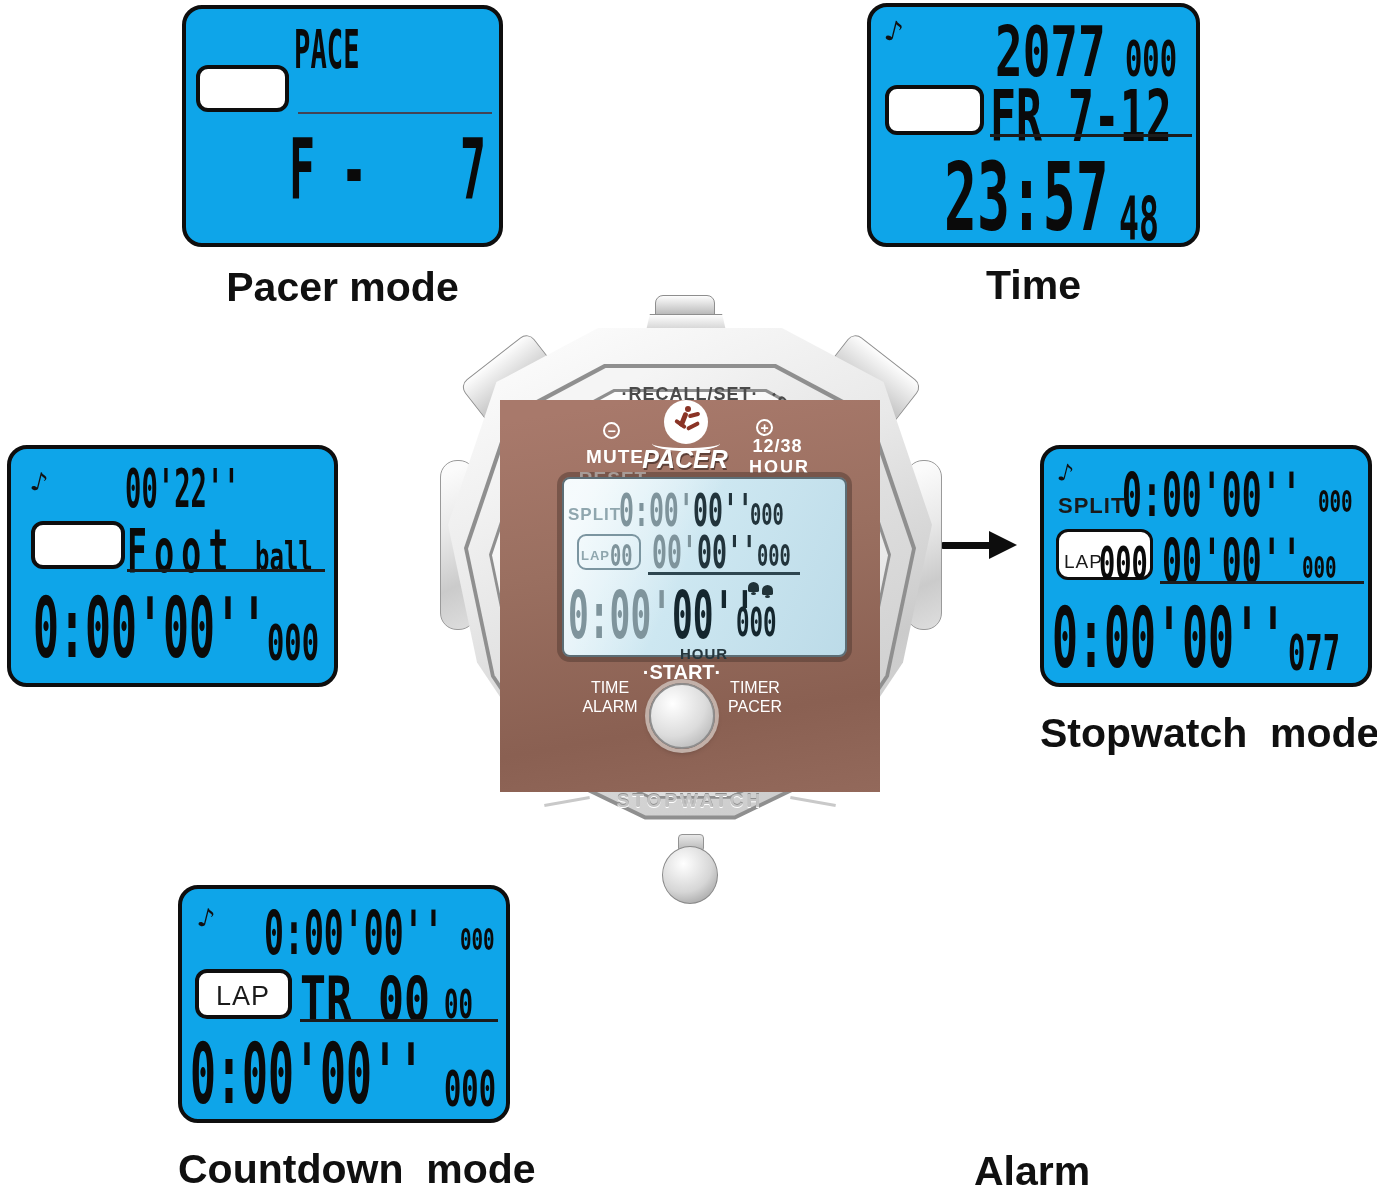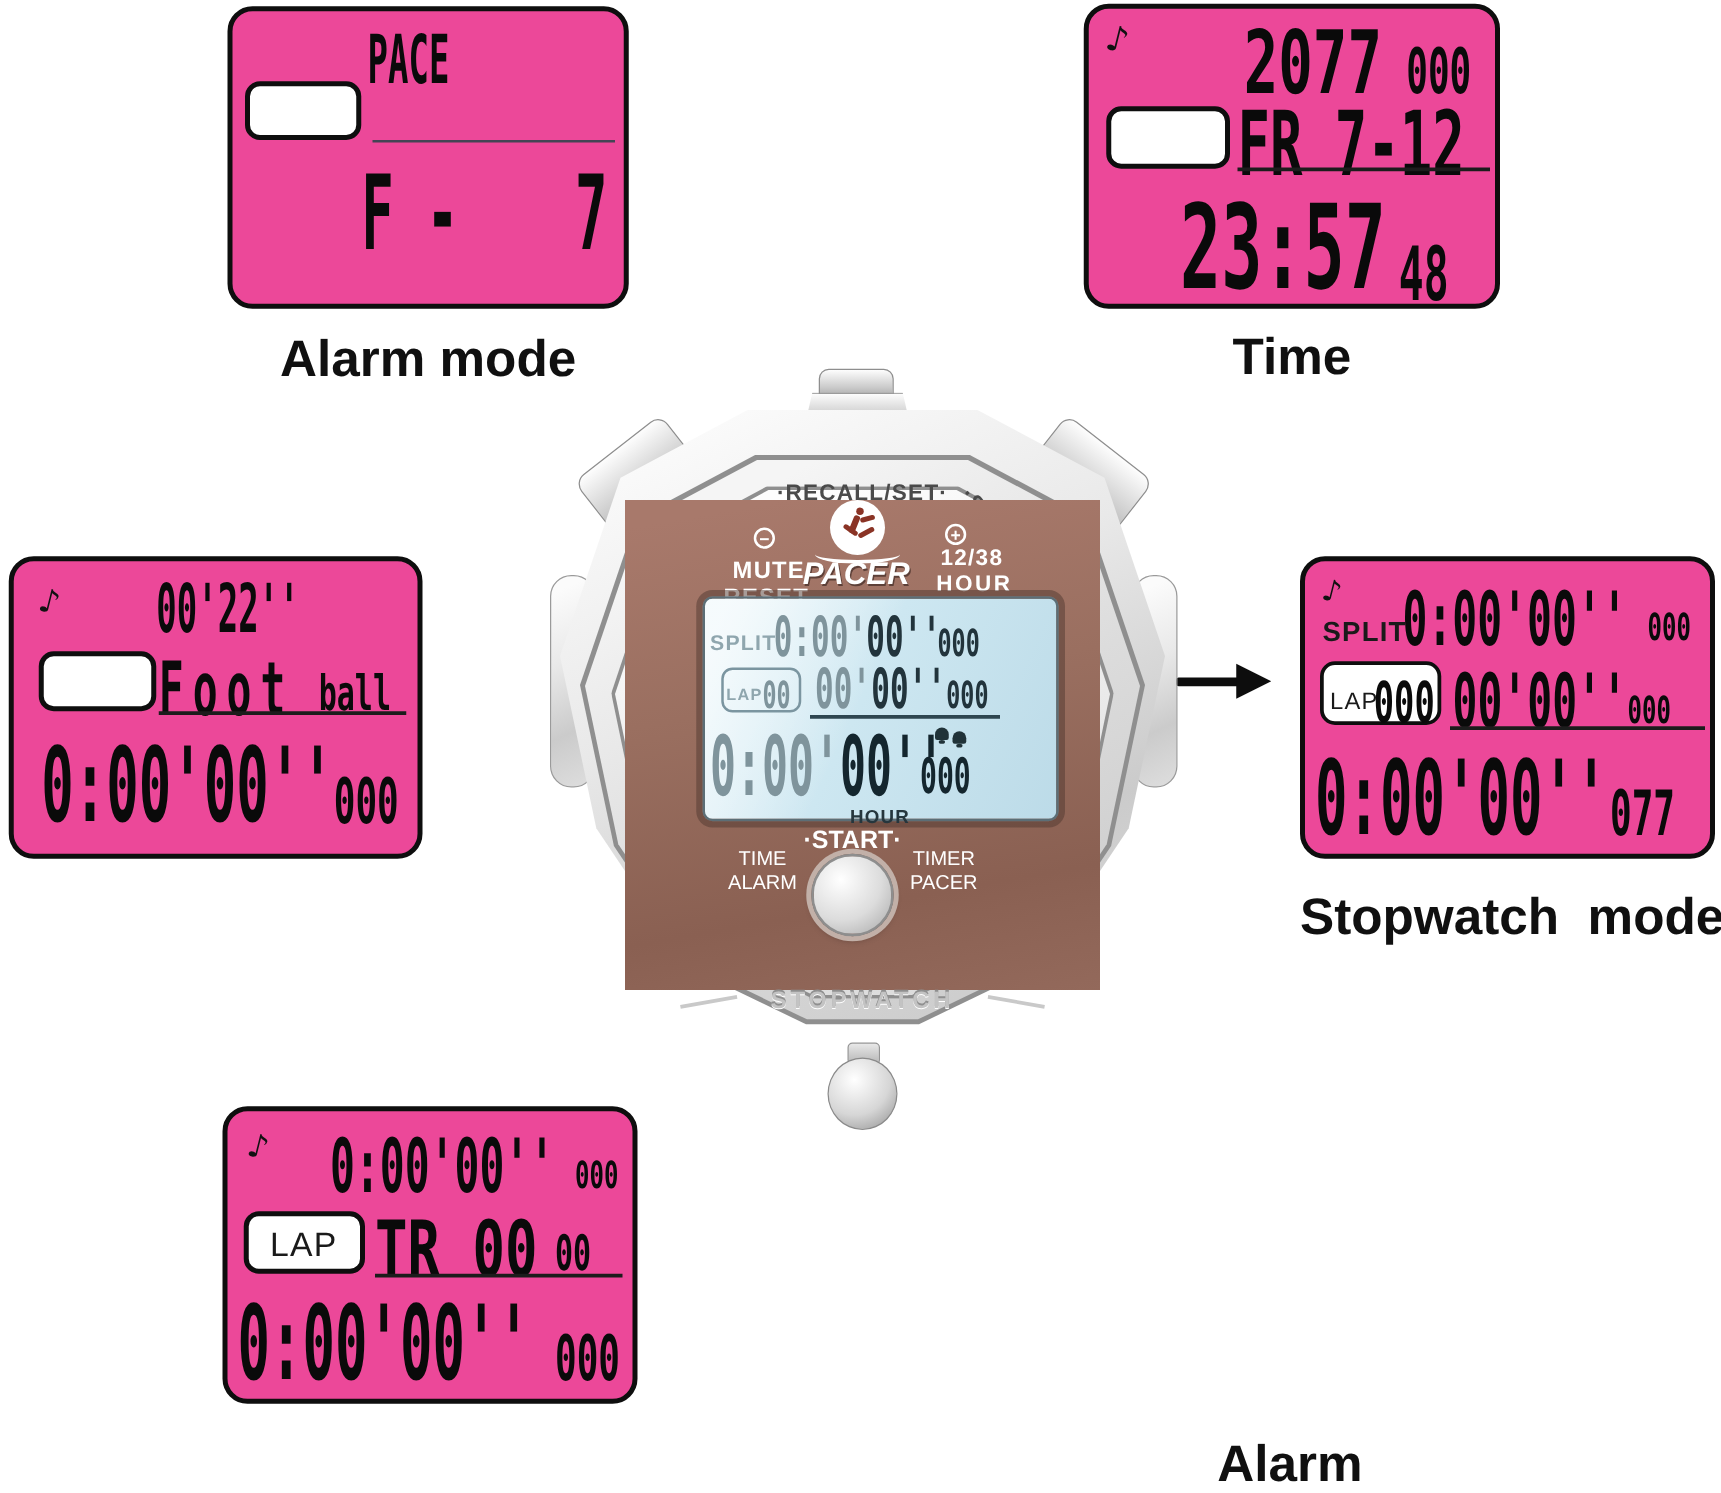--- a/index.html
+++ b/index.html
@@ -1,20 +1,20 @@
 <!DOCTYPE html>
 <html><head>
 <meta charset="utf-8">
 <style>
   html,body{margin:0;padding:0;background:#fff;}
   #stage{position:relative;width:1377px;height:1194px;background:#ffffff;overflow:hidden;
          font-family:"Liberation Sans",sans-serif;}
   .abs{position:absolute;}
   
-  .panel{position:absolute;background:#ec4899;border:4px solid #0e0e0e;border-radius:20px;box-sizing:border-box;}
+  .panel{position:absolute;background:#0ea5e9;border:4px solid #0e0e0e;border-radius:20px;box-sizing:border-box;}
   .seg{position:absolute;font-family:"DejaVu Sans Mono",monospace;font-weight:700;color:#0a0a0a;
        line-height:1;white-space:pre;transform-origin:0 0;}
   .sg-top{font-size:40px;transform:scale(.68,1.35);}
   .sg-year{font-size:56px;transform:scale(.82,1.25);}
   .sg-date{font-size:56px;transform:scale(.77,1.28);}
   .sg-clock{font-size:72px;transform:scale(.76,1.3);}
   .sg-mid{font-size:46px;transform:scale(.72,1.3);}
   .sg-mid-sm{font-size:30px;transform:scale(.8,1.3);}
   .sg-big{font-size:72px;transform:scale(.6,1.15);}
   .sg-big-sm{font-size:40px;transform:scale(.72,1.25);}
@@ -56,21 +56,21 @@
 
 <div id="stage">
 
   <div class="panel" style="left:182px;top:5px;width:321px;height:242px;">
     <span class="seg sg-top" style="left:108px;top:13px;">PACE</span>
     <div class="lcd-box" style="left:10px;top:56px;width:93px;height:47px;"></div>
     <div class="hline" style="left:112px;top:103px;width:194px;height:2px;background:#445;"></div>
     <span class="seg sg-big" style="left:103px;top:120px;">F -</span>
     <span class="seg sg-big" style="left:274px;top:120px;">7</span>
   </div>
-  <div class="mode-label" style="left:182px;top:264px;width:321px;">Alarm mode</div>
+  <div class="mode-label" style="left:182px;top:264px;width:321px;">Pacer mode</div>
 
   <div class="panel" style="left:867px;top:3px;width:333px;height:244px;">
     <span class="note" style="left:14px;top:8px;font-size:28px;">♪</span>
     <span class="seg sg-year" style="left:124px;top:10px;">2077</span>
     <span class="seg sg-big-sm" style="left:254px;top:26px;">000</span>
     <div class="lcd-box" style="left:14px;top:78px;width:99px;height:50px;"></div>
     <span class="seg sg-date" style="left:119px;top:74px;">FR 7-12</span>
     <div class="hline" style="left:119px;top:127px;width:202px;"></div>
     <span class="seg sg-clock" style="left:73px;top:144px;">23:57</span>
     <span class="seg sg-mid" style="left:248px;top:182px;">48</span>
@@ -109,20 +109,21 @@
     <span class="seg sg-mid" style="left:82px;top:14px;">0:00'00''</span>
     <span class="seg sg-xs" style="left:278px;top:36px;">000</span>
     <div class="lcd-box" style="left:13px;top:80px;width:97px;height:50px;"></div>
     <span class="plainlabel" style="left:34px;top:92px;font-size:27px;font-weight:500;">LAP</span>
     <span class="seg sg-tr" style="left:118px;top:80px;">TR 00</span>
     <span class="seg sg-mid-sm" style="left:262px;top:96px;">00</span>
     <div class="hline" style="left:118px;top:130px;width:198px;"></div>
     <span class="seg sg-big" style="left:8px;top:144px;">0:00'00''</span>
     <span class="seg sg-big-sm" style="left:262px;top:174px;">000</span>
   </div>
+  <div class="mode-label" style="left:178px;top:1146px;width:332px;">Countdown  mode</div>
 
   <div class="mode-label" style="left:867px;top:1148px;width:330px;">Alarm</div>
 
   <div class="abs" style="left:941px;top:531px;width:78px;height:28px;">
     <div class="abs" style="left:0;top:11px;width:52px;height:7px;background:#0d0d0d;border-radius:2px;"></div>
     <div class="abs" style="left:48px;top:0;width:0;height:0;border-left:28px solid #0d0d0d;border-top:14px solid transparent;border-bottom:14px solid transparent;"></div>
   </div>
 
   <div class="abs" style="left:440px;top:288px;width:500px;height:630px;">
 

